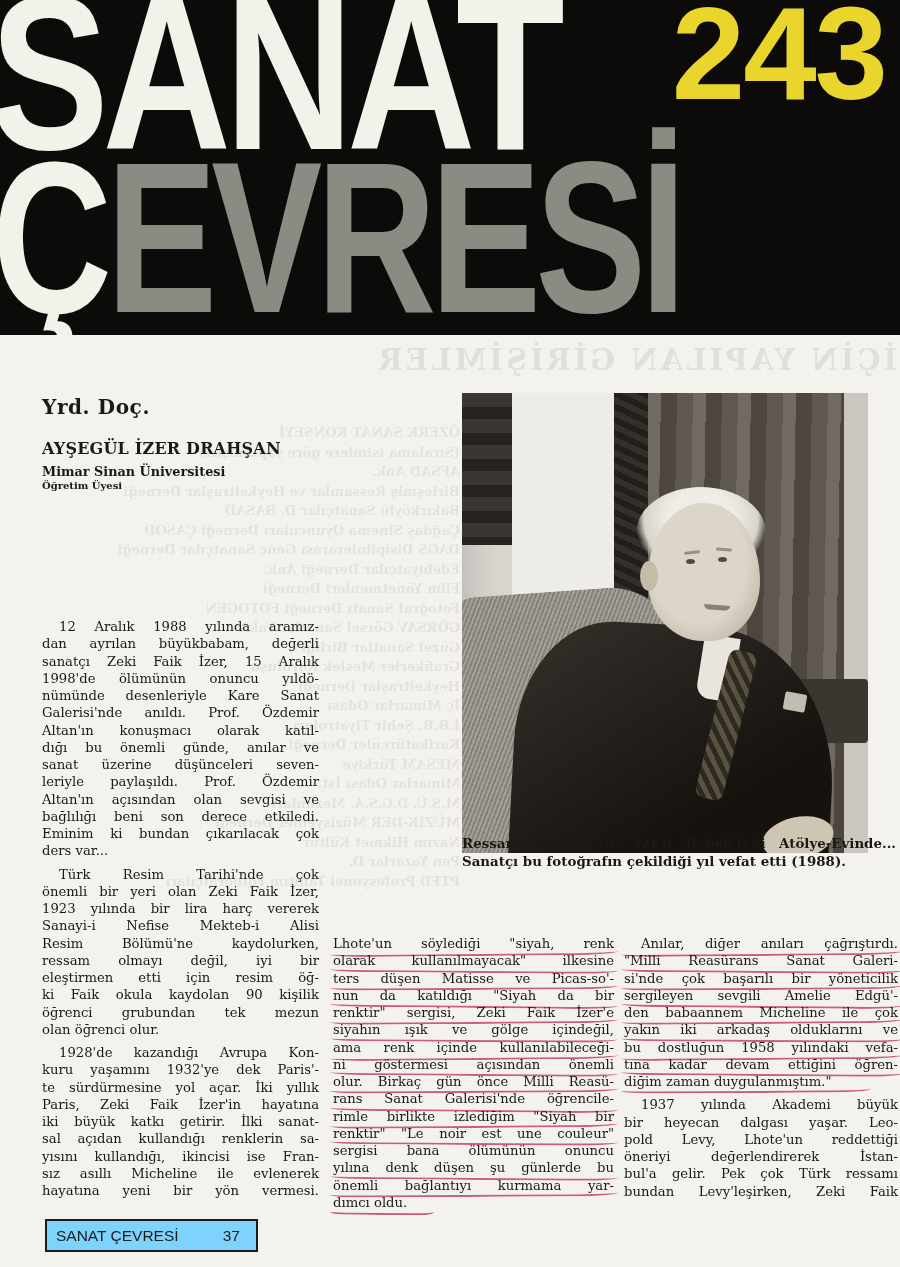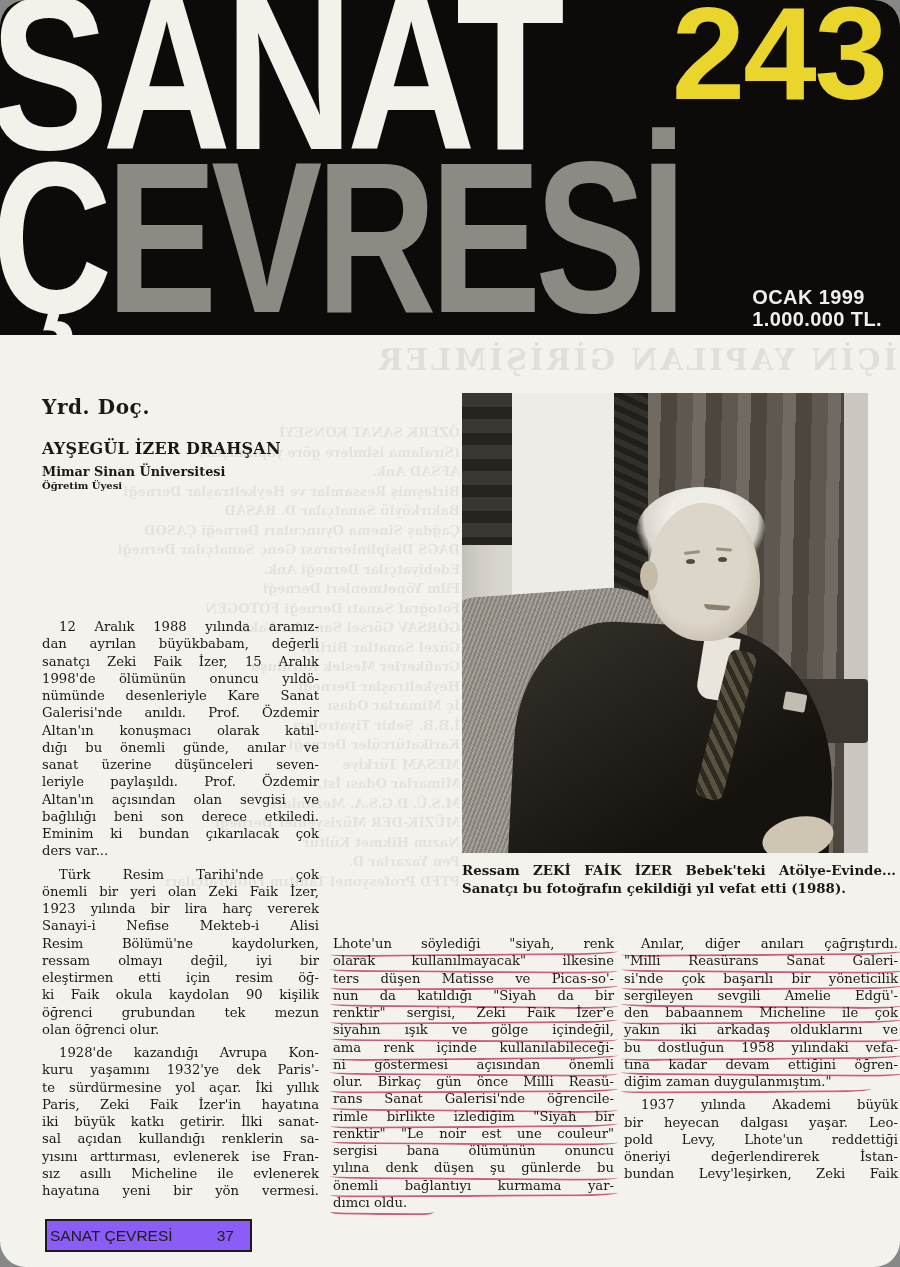--- a/index.html
+++ b/index.html
@@ -1,17 +1,17 @@
 <!DOCTYPE html>
 <html><head>
 <meta charset="utf-8">
 <style>
   html,body{margin:0;padding:0;background:#888;}
   .page{position:relative;width:900px;height:1267px;margin:0 auto;background:#f4f2ed;overflow:hidden;
-        font-family:"DejaVu Serif",serif;color:#1b1916;border-radius:26px;}
+        font-family:"DejaVu Serif",serif;color:#1b1916;}
   
   .masthead{position:absolute;top:0;left:0;width:900px;height:335px;background:#0c0b09;overflow:hidden;}
   .mast-sanat{position:absolute;left:-10px;top:-36px;font-family:"Liberation Sans",sans-serif;
       font-weight:bold;font-size:168px;line-height:1;letter-spacing:-6px;color:#f2f1ea;
       transform:scale(1.06,1.30);transform-origin:left top;white-space:nowrap;}
   .mast-cevresi{position:absolute;left:-8px;top:130px;font-family:"Liberation Sans",sans-serif;
       font-weight:bold;font-size:168px;line-height:1;letter-spacing:-6px;color:#8b8b84;
       transform:scale(0.99,1.28);transform-origin:left top;white-space:nowrap;}
   .mast-cevresi .initial{color:#f2f1ea;}
   .mast-number{position:absolute;right:14px;top:-12px;font-family:"Liberation Sans",sans-serif;
@@ -62,53 +62,49 @@
   .ph-hair{position:absolute;left:174px;top:94px;width:130px;height:92px;border-radius:50%;
       background:radial-gradient(ellipse at 50% 35%,#f0ede7 35%,#d8d4cc 62%,rgba(216,212,204,0) 72%);}
   .ph-ear{position:absolute;left:178px;top:168px;width:18px;height:30px;border-radius:50%;background:#c5bba9;}
   .ph-eye{position:absolute;width:9px;height:5px;border-radius:50%;background:#53493f;}
   .ph-brow{position:absolute;width:16px;height:3px;border-radius:2px;background:#9a8f7d;}
   .ph-mouth{position:absolute;left:242px;top:212px;width:26px;height:5px;border-radius:0 0 12px 12px;
       background:#8d7f6d;transform:rotate(4deg);}
   .ph-hand{position:absolute;left:300px;top:424px;width:72px;height:42px;border-radius:50%;
       background:#cfc5b3;transform:rotate(-12deg);}
   
-  .caption{position:absolute;left:462px;top:527px;width:434px;font-weight:bold;font-size:13.4px;line-height:17.5px;}
+  .caption{position:absolute;left:462px;top:500px;width:434px;font-weight:bold;font-size:13.4px;line-height:17.5px;}
   
   .col{position:absolute;font-size:13.2px;line-height:17.25px;}
   .col1{left:42px;top:283px;width:277px;}
   .col2{left:333px;top:600px;width:281px;}
   .col3{left:624px;top:600px;width:274px;}
   .para + .para{margin-top:6px;}
   .tline{position:relative;height:17.25px;overflow:visible;text-align:justify;text-align-last:justify;white-space:nowrap;}
   .tline.last{text-align-last:left;}
   .tline.first{padding-left:17px;}
   .cap-line{text-align:justify;text-align-last:justify;white-space:nowrap;}
   .cap-line.last{text-align-last:left;}
   .uline{position:absolute;left:-3px;bottom:-3px;height:6px;width:calc(100% + 7px);
       border-bottom:2.4px solid rgba(199,60,95,.82);
       border-radius:50% 40% 60% 50%/10px 15px 12px 9px;pointer-events:none;}
   
   .footer-box{position:absolute;left:45px;top:884px;width:184px;height:29px;border:2px solid #1d1c1a;
-      display:flex;align-items:center;justify-content:space-between;padding:0 16px 0 3px;
-      font-family:"Liberation Sans",sans-serif;font-size:15.5px;color:#1d1c1a;background:#8b5cf6;}
+      display:flex;align-items:center;justify-content:space-between;padding:0 16px 0 9px;
+      font-family:"Liberation Sans",sans-serif;font-size:15.5px;color:#1d1c1a;background:#7dd3fc;}
 </style>
 </head>
 <body>
 
 <div class="page">
 
   <div class="masthead">
     <div class="mast-sanat">SANAT</div>
     <div class="mast-cevresi"><span class="initial">Ç</span><span>EVRESİ</span></div>
     <div class="mast-number">243</div>
-    <div class="mast-info">
-      <div>OCAK 1999</div>
-      <div>1.000.000 TL.</div>
-    </div>
   </div>
 
   <div class="pbody">
 
     <div class="ghost ghost-headline">İÇİN YAPILAN GİRİŞİMLER</div>
     <div class="ghost ghost-dir" id="ghost-dir">
         <div>ÖZERK SANAT KONSEYİ</div>
         <div>(Sıralama isimlere göre yapılmıştır)</div>
         <div>AFSAD Ank.</div>
         <div>Birleşmiş Ressamlar ve Heykeltraşlar Derneği</div>
@@ -198,21 +194,21 @@
           <div class="tline">öğrenci grubundan tek mezun</div>
           <div class="tline last">olan öğrenci olur.</div>
         </div>
         <div class="para">
           <div class="tline first">1928'de kazandığı Avrupa Kon-</div>
           <div class="tline">kuru yaşamını 1932'ye dek Paris'-</div>
           <div class="tline">te sürdürmesine yol açar. İki yıllık</div>
           <div class="tline">Paris, Zeki Faik İzer'in hayatına</div>
           <div class="tline">iki büyük katkı getirir. İlki sanat-</div>
           <div class="tline">sal açıdan kullandığı renklerin sa-</div>
-          <div class="tline">yısını arttırması, evlenerek ise Fran-</div>
+          <div class="tline">yısını kullandığı, ikincisi ise Fran-</div>
           <div class="tline">sız asıllı Micheline ile evlenerek</div>
           <div class="tline">hayatına yeni bir yön vermesi.</div>
         </div>
       </div>
     <div class="col col2">
         <div class="para">
           <div class="tline">Lhote'un söylediği "siyah, renk<span class="uline" style="transform: rotate(-0.5deg); bottom: -4px;"></span></div>
           <div class="tline">olarak kullanılmayacak" ilkesine<span class="uline" style="transform: rotate(0.45deg); bottom: -3px;"></span></div>
           <div class="tline">ters düşen Matisse ve Picas-so'-<span class="uline" style="transform: rotate(-0.3deg); bottom: -3px;"></span></div>
           <div class="tline">nun da katıldığı "Siyah da bir<span class="uline" style="transform: rotate(0.55deg); bottom: -4px;"></span></div>
@@ -240,20 +236,21 @@
           <div class="tline">yakın iki arkadaş olduklarını ve<span class="uline" style="transform: rotate(0.35deg); bottom: -3px;"></span></div>
           <div class="tline">bu dostluğun 1958 yılındaki vefa-<span class="uline" style="transform: rotate(-0.5deg); bottom: -4px;"></span></div>
           <div class="tline">tına kadar devam ettiğini öğren-<span class="uline" style="transform: rotate(0.45deg); bottom: -3px;"></span></div>
           <div class="tline last">diğim zaman duygulanmıştım."<span class="uline" style="transform: rotate(-0.3deg); bottom: -3px; width: 250px;"></span></div>
         </div>
         <div class="para">
           <div class="tline first">1937 yılında Akademi büyük</div>
           <div class="tline">bir heyecan dalgası yaşar. Leo-</div>
           <div class="tline">pold Levy, Lhote'un reddettiği</div>
           <div class="tline">öneriyi değerlendirerek İstan-</div>
+          <div class="tline">bul'a gelir. Pek çok Türk ressamı</div>
           <div class="tline">bundan Levy'leşirken, Zeki Faik</div>
         </div>
       </div>
 
     <div class="footer-box">
       <span>SANAT ÇEVRESİ</span>
       <span>37</span>
     </div>
   </div>
 </div>

